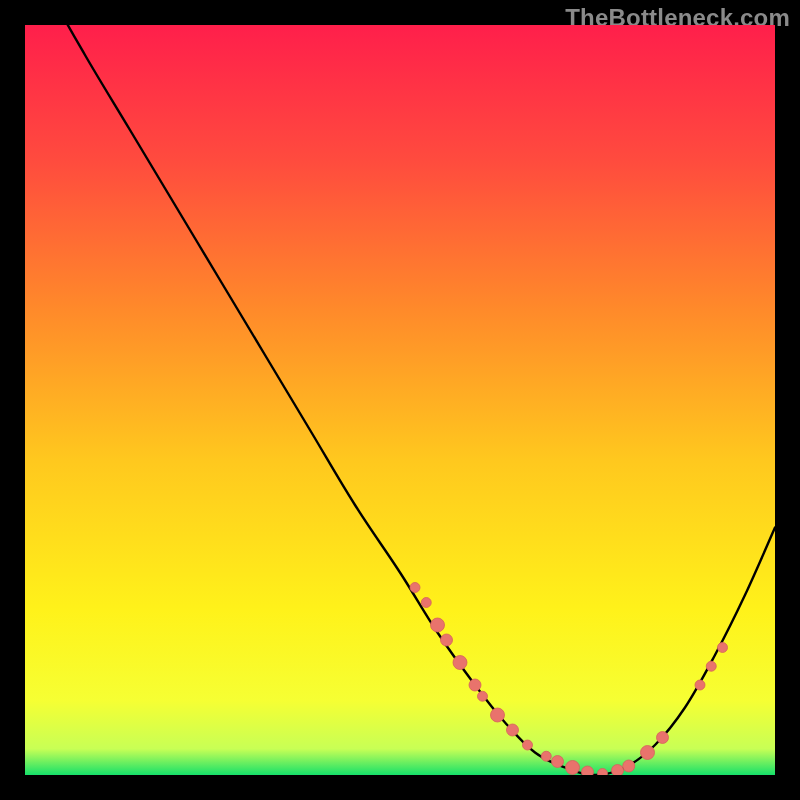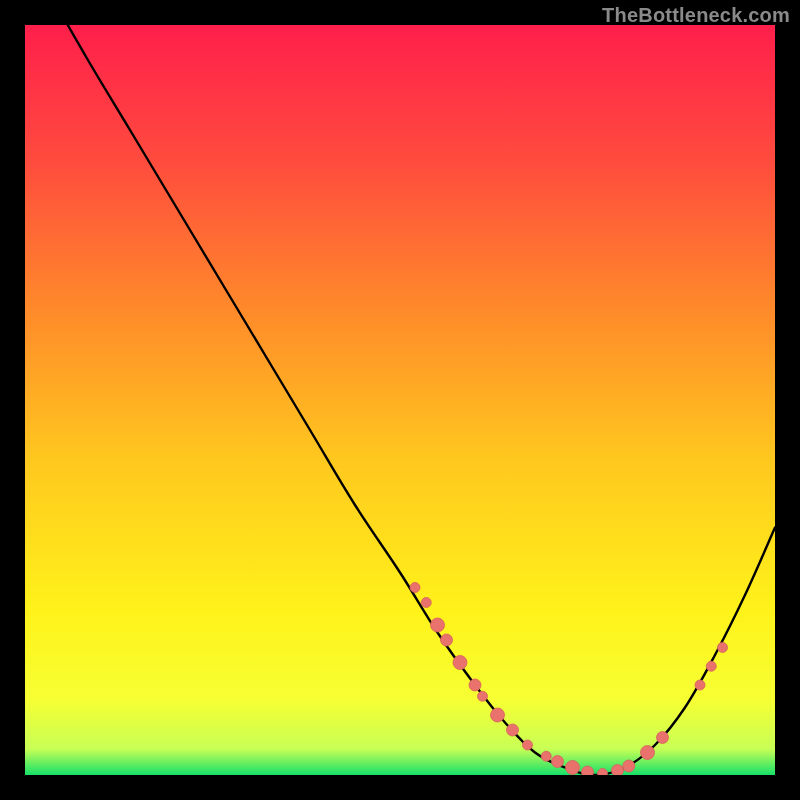--- a/index.html
+++ b/index.html
@@ -21,21 +21,21 @@
     top: 25px;
     width: 750px;
     height: 750px;
   }
   .watermark {
     position: absolute;
     top: 4px;
     right: 10px;
     font-family: Arial, Helvetica, sans-serif;
     font-weight: 600;
-    font-size: 20px;
+    font-size: 24px;
     color: #8a8a8a;
     letter-spacing: 0.2px;
   }
   svg { display: block; }
 </style>
 </head>
 <body>
 
 <div class="stage">
   <div class="watermark">TheBottleneck.com</div>

